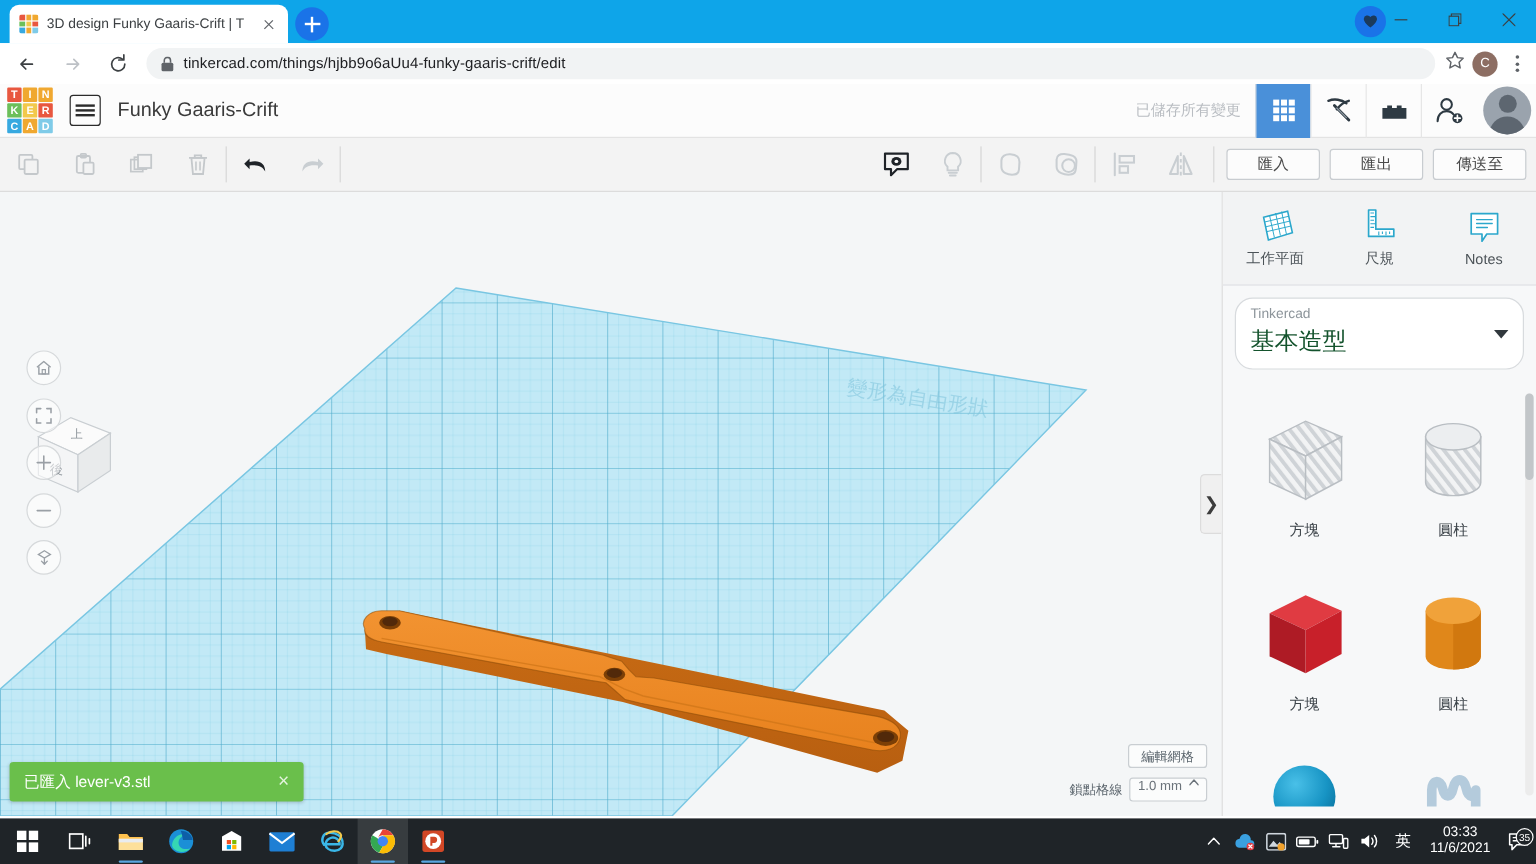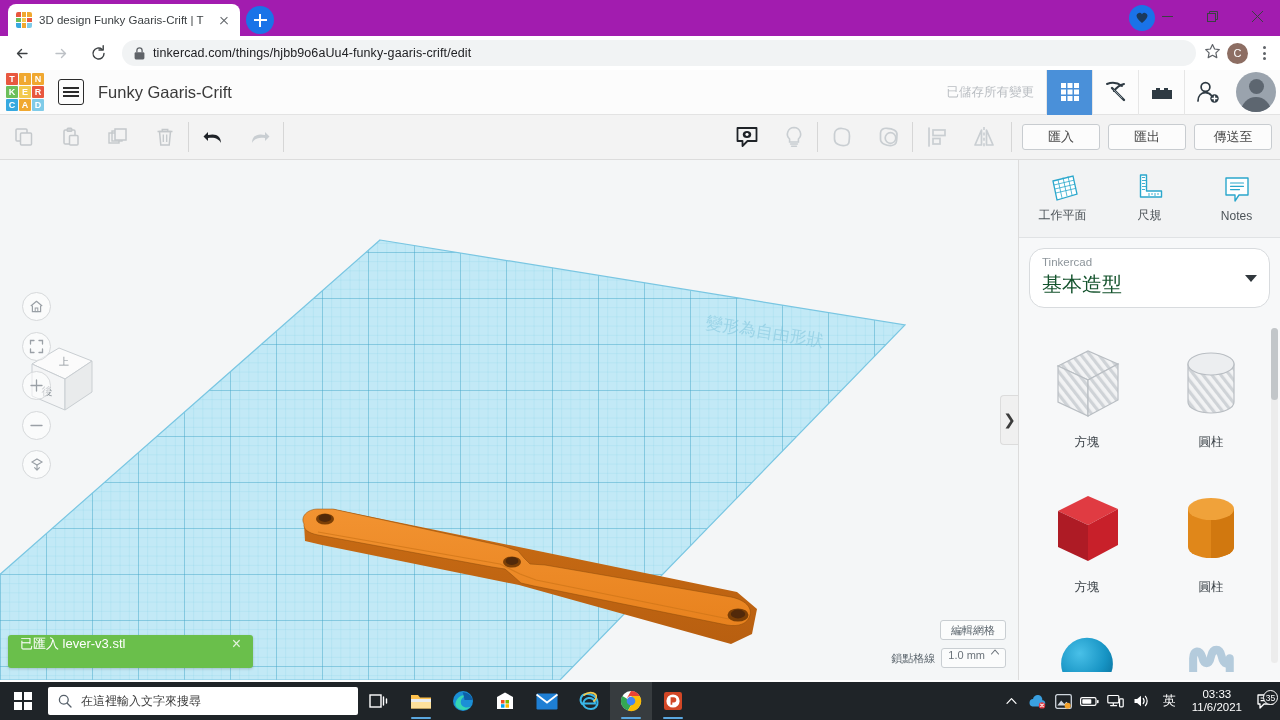--- a/index.html
+++ b/index.html
@@ -6,21 +6,21 @@
   html, body {
     width: 1280px; height: 720px;
     font-family: "Liberation Sans", sans-serif;
     overflow: hidden; background: #fff;
   }
   #app { position: relative; width: 1280px; height: 720px; }
 
   
   .chrome-tabstrip {
     position: absolute; top: 0; left: 0; width: 1280px; height: 36px;
-    background: #a21caf;
+    background: #0ea5e9;
   }
   .tab {
     position: absolute; left: 8px; top: 4px; width: 232px; height: 32px;
     background: #fff; border-radius: 8px 8px 0 0;
     display: flex; align-items: center; padding: 0 8px;
   }
   .tab-favicon {
     width: 16px; height: 16px; flex: 0 0 16px; margin-right: 7px;
     display: grid; grid-template-columns: repeat(3,1fr); grid-template-rows: repeat(3,1fr);
     gap: 1px; border-radius: 2px; overflow: hidden;
@@ -144,21 +144,21 @@
   .viewcube { position:absolute; left:22px; top:180px; width:78px; height:78px; }
   .nav-circle {
     position:absolute; left:22px; width:29px; height:29px; border-radius:50%;
     border:1px solid #d6d9db; background:rgba(255,255,255,0.55);
     display:flex;align-items:center;justify-content:center; color:#9aa0a6;
   }
 
   
   .toast {
     position:absolute; left:8px; bottom:12px; width:245px; height:33px;
-    background:#6abf4b; border-radius:3px; display:flex; 
+    background:#6abf4b; border-radius:3px; display:flex; align-items:center;
     padding:0 12px; color:#fff; font-size:13px;
     box-shadow:0 1px 3px rgba(0,0,0,.18);
   }
   .toast-x { margin-left:auto; font-size:16px; color:rgba(255,255,255,.82); }
 
   .edit-grid-btn {
     position:absolute; right:12px; bottom:40px;
     height:20px; padding:0 10px; border:1px solid #c9ced2; border-radius:3px;
     background:#fbfcfc; font-size:11px; color:#5c666e;
     display:flex;align-items:center;justify-content:center;
@@ -719,27 +719,20 @@
 
   <div class="taskbar">
     <div class="tb-start">
       <svg width="18" height="18" viewBox="0 0 18 18">
           <rect x="0" y="0" width="8" height="8" fill="#fff"></rect>
           <rect x="10" y="0" width="8" height="8" fill="#fff"></rect>
           <rect x="0" y="10" width="8" height="8" fill="#fff"></rect>
           <rect x="10" y="10" width="8" height="8" fill="#fff"></rect>
         </svg>
     </div>
-    <div class="tb-search">
-      <svg width="14" height="14" viewBox="0 0 14 14">
-          <circle cx="5.8" cy="5.8" r="4.4" fill="none" stroke="#56606a" stroke-width="1.3"></circle>
-          <path d="M9.2 9.2 L13 13" stroke="#56606a" stroke-width="1.3" stroke-linecap="round"></path>
-        </svg>
-      <span class="tb-search-txt">在這裡輸入文字來搜尋</span>
-    </div>
 
     <div class="tb-app">
       <svg width="20" height="18" viewBox="0 0 20 18">
           <rect x="1" y="3" width="11" height="12" fill="none" stroke="#fff" stroke-width="1.4"></rect>
           <path d="M14.5 5 V13 M17.5 7 V11" stroke="#fff" stroke-width="1.4" stroke-linecap="round"></path>
         </svg>
     </div>
     <div class="tb-app running">
       <svg width="22" height="19" viewBox="0 0 22 19">
           <path d="M1 3 h7 l2 2.4 h11 v11 h-20 z" fill="#ffc14d"></path>

